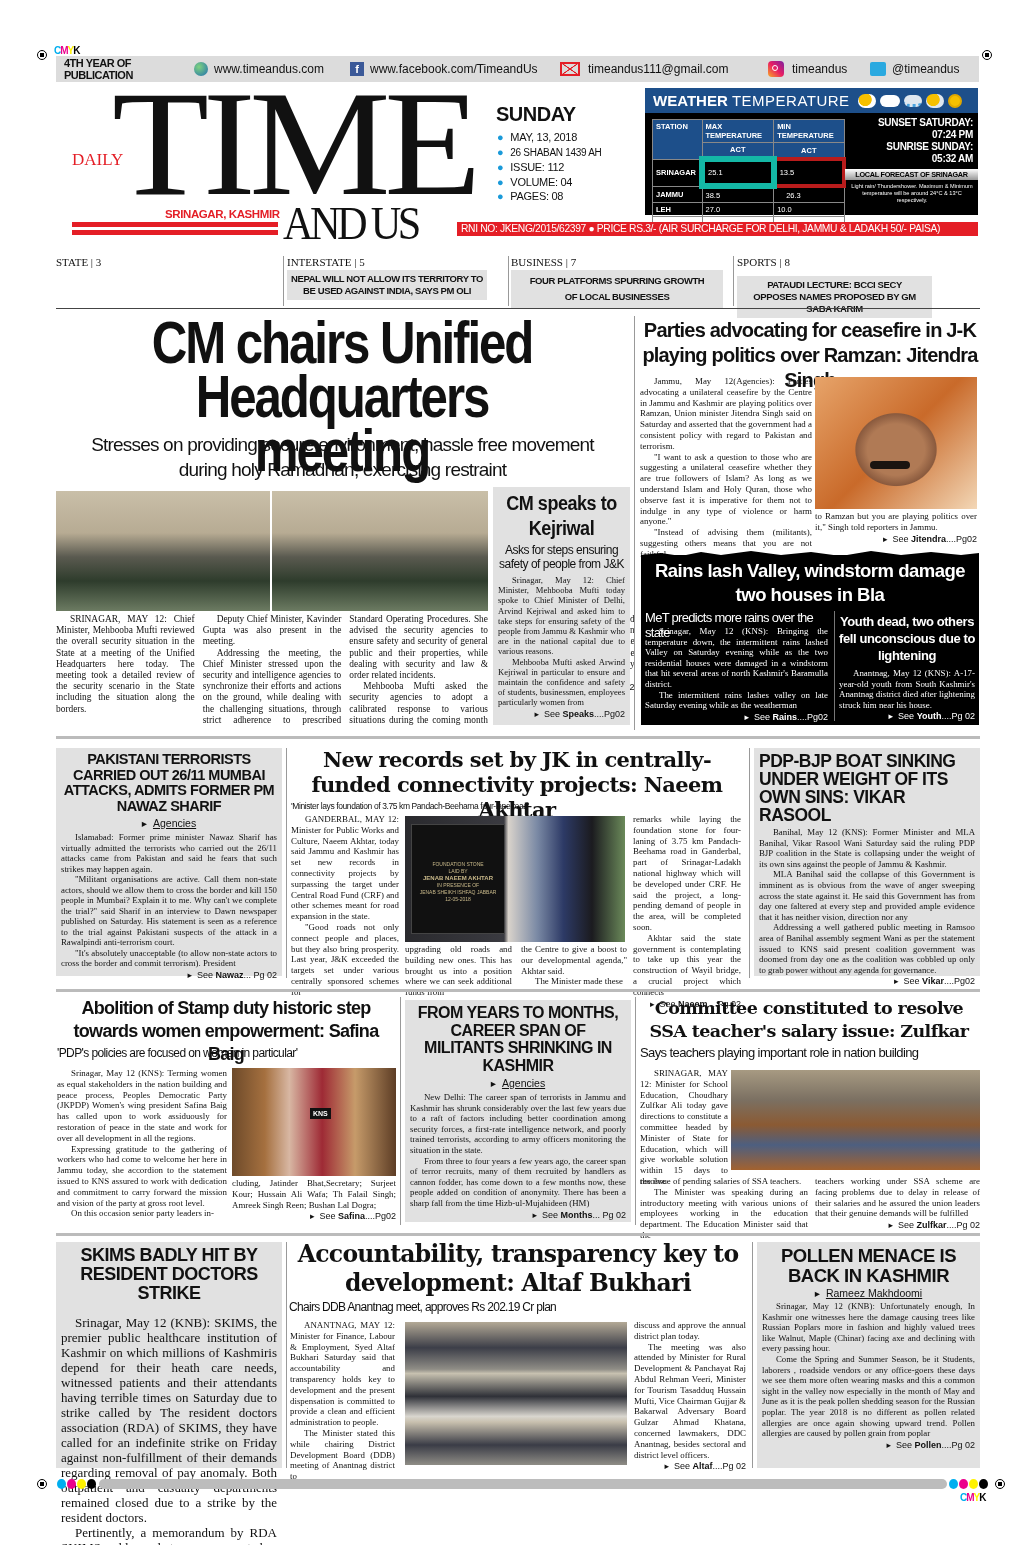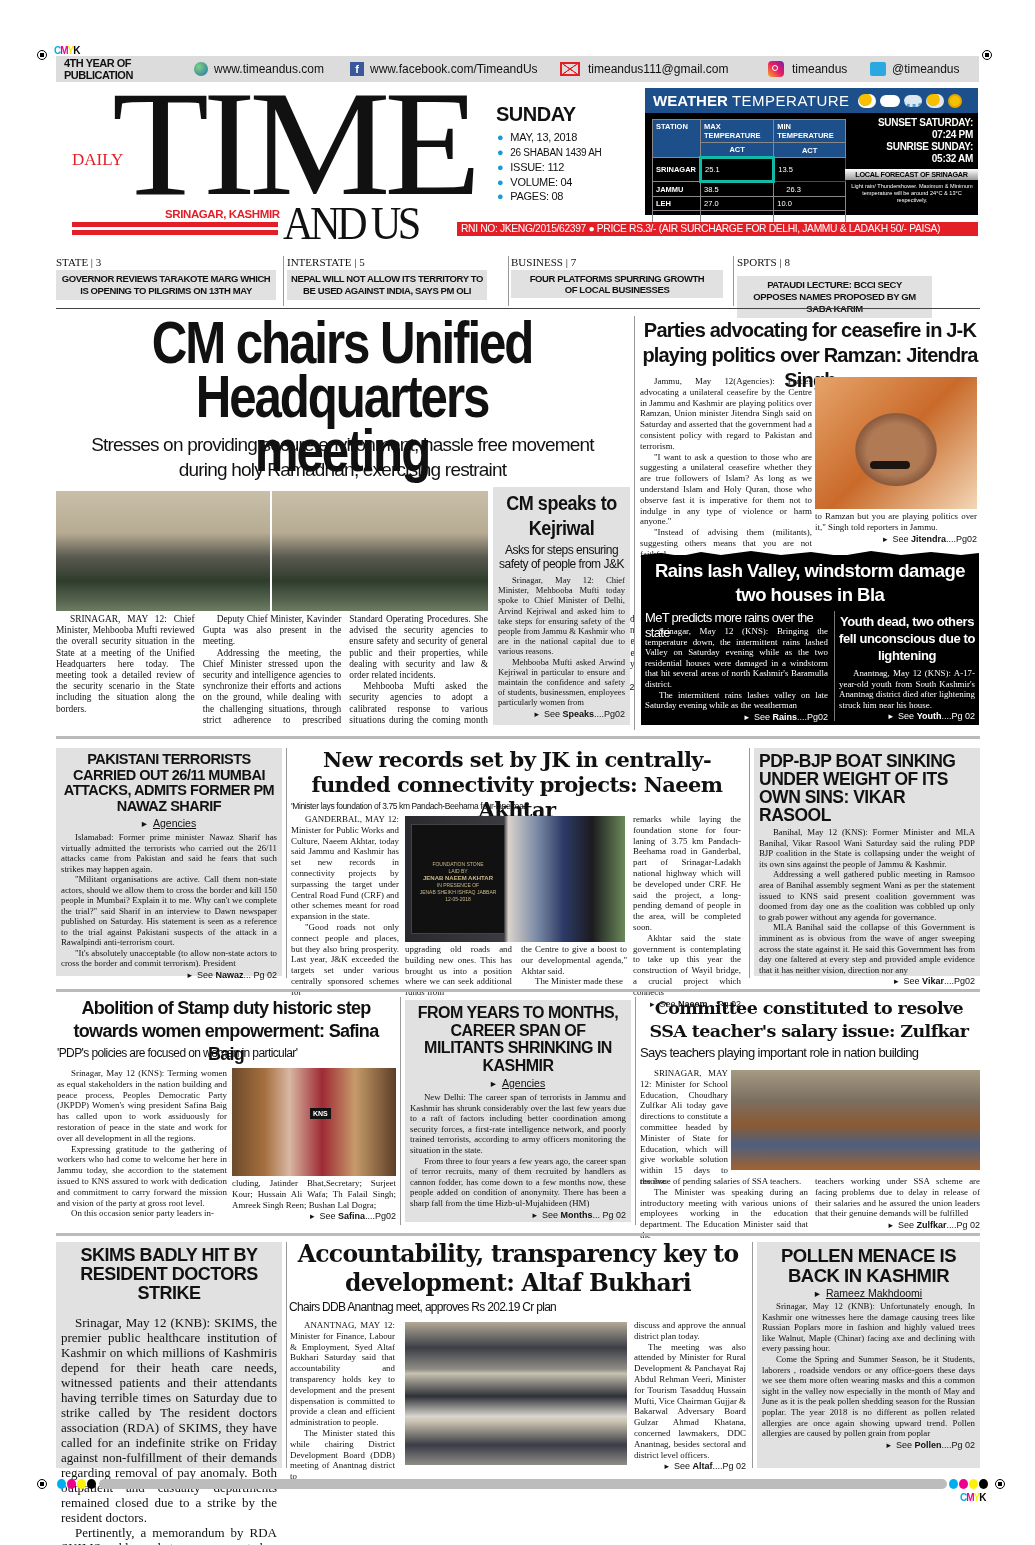--- a/index.html
+++ b/index.html
@@ -75,22 +75,22 @@
       <td rowspan="2" style="border:1px solid #888;font-weight:bold;padding:2px 3px;vertical-align:top;width:46px">STATION</td>
       <td style="border:1px solid #888;font-weight:bold;padding:2px 3px">MAX TEMPERATURE</td>
       <td style="border:1px solid #888;font-weight:bold;padding:2px 3px">MIN TEMPERATURE</td>
     </tr>
     <tr style="background:#1d4f8a">
       <td style="border:1px solid #888;text-align:center;font-weight:bold;padding:2px">ACT</td>
       <td style="border:1px solid #888;text-align:center;font-weight:bold;padding:2px">ACT</td>
     </tr>
     <tr>
           <td style="border:1px solid #888;font-weight:bold;padding:2px 3px">SRINAGAR</td>
-          <td style="border:3px solid #14b8a6;padding:6px 3px">25.1</td>
-          <td style="border:1px solid #b91c1c;padding:2px 3px">13.5</td>
+          <td style="border:6px solid #14b8a6;padding:6px 3px">25.1</td>
+          <td style="border:4px solid #b91c1c;padding:2px 3px">13.5</td>
         </tr>
     <tr>
           <td style="border:1px solid #888;font-weight:bold;padding:2px 3px">JAMMU</td>
           <td style="border:1px solid #888;padding:2px 3px">38.5</td>
           <td style="border:1px solid #888;padding:2px 12px">26.3</td>
         </tr>
     <tr>
           <td style="border:1px solid #888;font-weight:bold;padding:2px 3px">LEH</td>
           <td style="border:1px solid #888;padding:2px 3px">27.0</td>
           <td style="border:1px solid #888;padding:2px 3px">10.0</td>
@@ -110,31 +110,30 @@
   </div>
   <div style="position:absolute;left:200px;top:81px;width:133px;height:11px;background:linear-gradient(#fff,#999);color:#000;font-weight:bold;font-size:7.3px;text-align:center;line-height:11px;letter-spacing:-0.3px">LOCAL FORECAST OF SRINAGAR</div>
   <div style="position:absolute;left:205px;top:95px;width:124px;color:#fff;font-size:5.6px;line-height:7px;text-align:center">Light rain/ Thundershower. Maximum &amp; Minimum temperature will be around 24°C &amp; 13°C respectively.</div>
 </div>
 
 <div class="abs sans" style="left:457px;top:222px;width:521px;height:14px;background:#e41e26;color:#fff;font-size:10.3px;line-height:14px;padding-left:4px;letter-spacing:-0.35px;white-space:nowrap;overflow:hidden">RNI NO: JKENG/2015/62397 ● PRICE RS.3/- (AIR SURCHARGE FOR DELHI, JAMMU &amp; LADAKH 50/- PAISA)</div>
 
 <div class="abs" style="left:56px;top:256px;width:924px;height:50px">
   <div style="position:absolute;left:0;top:0;width:220px">
     <div style="font-family:'Liberation Serif',serif;font-size:11px">STATE | 3</div>
-    <div class="cond gbox" style="margin-top:2px;font-weight:bold;font-size:9.5px;line-height:12px;text-align:center;padding:3px 4px;letter-spacing:-0.4px">GOVERNOR REVIEWS TARAKOTE MARG WHICH IS OPENING TO PILGRIMS ON 13TH MAY</div>
   </div>
   <div class="abs vline" style="left:227px;top:0;height:50px"></div>
   <div style="position:absolute;left:231px;top:0;width:200px">
     <div style="font-family:'Liberation Serif',serif;font-size:11px">INTERSTATE | 5</div>
     <div class="cond gbox" style="margin-top:2px;font-weight:bold;font-size:9.5px;line-height:12px;text-align:center;padding:3px 4px;letter-spacing:-0.4px">NEPAL WILL NOT ALLOW ITS TERRITORY TO BE USED AGAINST INDIA, SAYS PM OLI</div>
   </div>
   <div class="abs vline" style="left:452px;top:0;height:50px"></div>
   <div style="position:absolute;left:455px;top:0;width:212px">
     <div style="font-family:'Liberation Serif',serif;font-size:11px">BUSINESS | 7</div>
-    <div class="cond gbox" style="margin-top:2px;font-weight:bold;font-size:9.5px;line-height:11px;text-align:center;padding:3px 16px;letter-spacing:-0.4px">FOUR PLATFORMS SPURRING GROWTH OF LOCAL BUSINESSES</div>
+    <div class="cond gbox" style="margin-top:2px;font-weight:bold;font-size:9.5px;line-height:16px;text-align:center;padding:3px 16px;letter-spacing:-0.4px">FOUR PLATFORMS SPURRING GROWTH OF LOCAL BUSINESSES</div>
   </div>
   <div class="abs vline" style="left:677px;top:0;height:50px"></div>
   <div style="position:absolute;left:681px;top:0;width:195px">
     <div style="font-family:'Liberation Serif',serif;font-size:11px">SPORTS | 8</div>
     <div class="cond gbox" style="margin-top:8px;font-weight:bold;font-size:9.5px;line-height:12px;text-align:center;padding:3px 12px;letter-spacing:-0.4px">PATAUDI LECTURE: BCCI SECY OPPOSES NAMES PROPOSED BY GM SABA KARIM</div>
   </div>
 </div>
 <div class="abs hline" style="left:56px;top:308px;width:924px;height:1px;background:#444"></div>
 
 <div class="abs sans" style="left:54px;top:316px;width:576px;text-align:center;font-weight:bold;font-size:60px;line-height:54px;letter-spacing:-2.5px;transform:scaleX(0.82);transform-origin:center top">
@@ -241,22 +240,22 @@
   <p style="text-indent:0">remarks while laying the foundation stone for four-laning of 3.75 km Pandach-Beehama road in Ganderbal, part of Srinagar-Ladakh national highway which will be developed under CRF. He said the project, a long-pending demand of people in the area, will be completed soon.</p>
   <p>Akhtar said the state government is contemplating to take up this year the construction of Wayil bridge, a crucial project which connects</p>
   <div class="see">▸&nbsp; <span>See</span> <b>Naeem</b><span>....Pg 02</span></div>
 </div>
 <div class="abs vline" style="left:749px;top:748px;height:230px"></div>
 
 <div class="abs gbox" style="left:754px;top:748px;width:226px;height:228px;padding:4px 5px">
   <div class="cond" style="font-weight:bold;font-size:17.5px;line-height:18px;letter-spacing:-0.5px">PDP-BJP BOAT SINKING UNDER WEIGHT OF ITS OWN SINS: VIKAR RASOOL</div>
   <div class="body-text" style="font-size:8.8px;line-height:10.6px;margin-top:3px">
     <p>Banihal, May 12 (KNS): Former Minister and MLA Banihal, Vikar Rasool Wani Saturday said the ruling PDP BJP coalition in the State is collapsing under the weight of its own sins against the people of Jammu &amp; Kashmir.</p>
+    <p>MLA Banihal said the collapse of this Government is imminent as is obvious from the wave of anger sweeping across the state against it. He said this Government has from day one faltered at every step and provided ample evidence that it has neither vision, direction nor any</p>
     <p>Addressing a well gathered public meeting in Ramsoo area of Banihal assembly segment Wani as per the statement issued to KNS said present coalition government was doomed from day one as the coalition was cobbled up only to grab power without any agenda for governance.</p>
-    <p>MLA Banihal said the collapse of this Government is imminent as is obvious from the wave of anger sweeping across the state against it. He said this Government has from day one faltered at every step and provided ample evidence that it has neither vision, direction nor any</p>
   </div>
   <div class="see">▸&nbsp; <span>See</span> <b>Vikar</b><span>....Pg02</span></div>
 </div>
 
 <div class="abs" style="left:56px;top:989px;width:924px;height:3px;background:#bbb"></div>
 
 <div class="abs sans" style="left:56px;top:997px;width:340px;text-align:center;font-weight:bold;font-size:18px;line-height:23px;letter-spacing:-0.7px">Abolition of Stamp duty historic step towards women empowerment: Safina Baig</div>
 <div class="abs sans" style="left:57px;top:1046px;font-size:12px;letter-spacing:-0.6px">'PDP's policies are focused on women in particular'</div>
 <div class="abs body-text" style="left:57px;top:1068px;width:170px;font-size:8.9px;line-height:10.8px">
   <p>Srinagar, May 12 (KNS): Terming women as equal stakeholders in the nation building and peace process, Peoples Democratic Party (JKPDP) Women's wing president Safina Baig has called upon to work assiduously for restoration of peace in the state and work for over all development in all the regions.</p>

